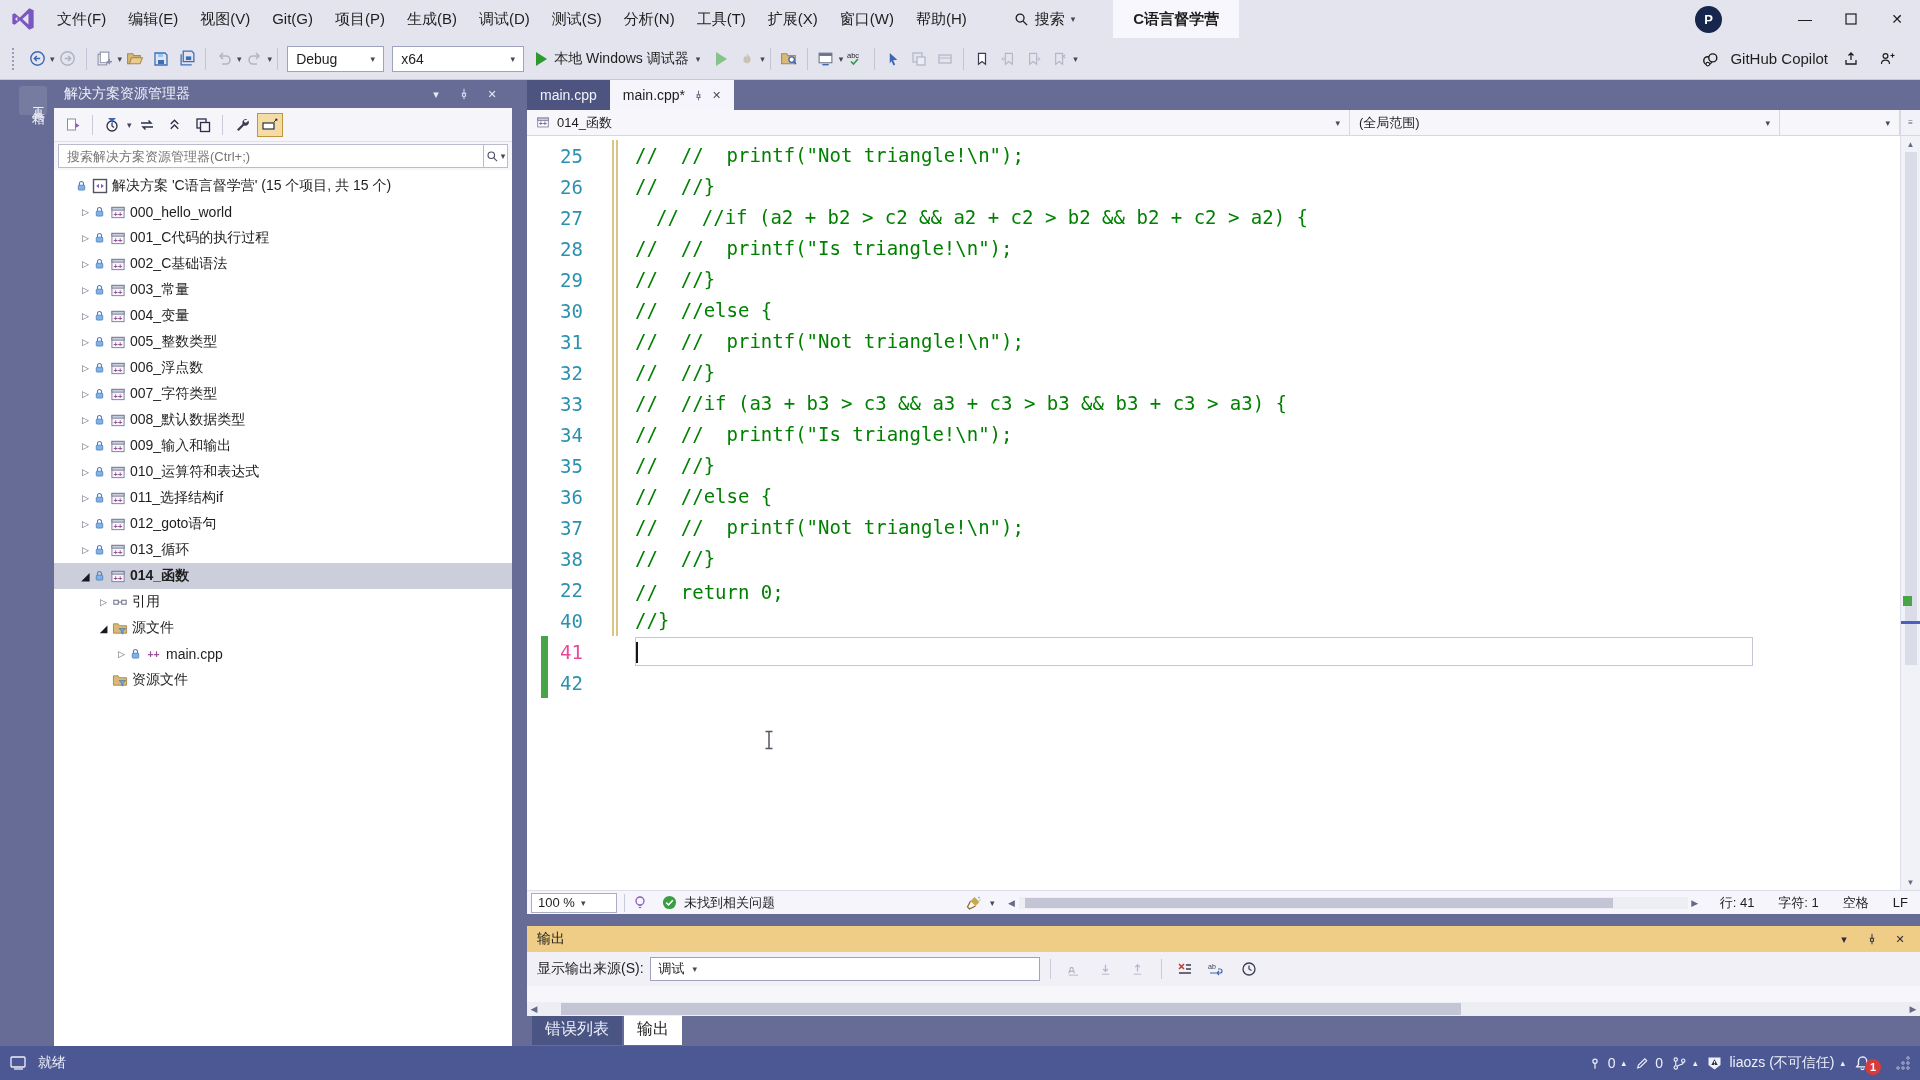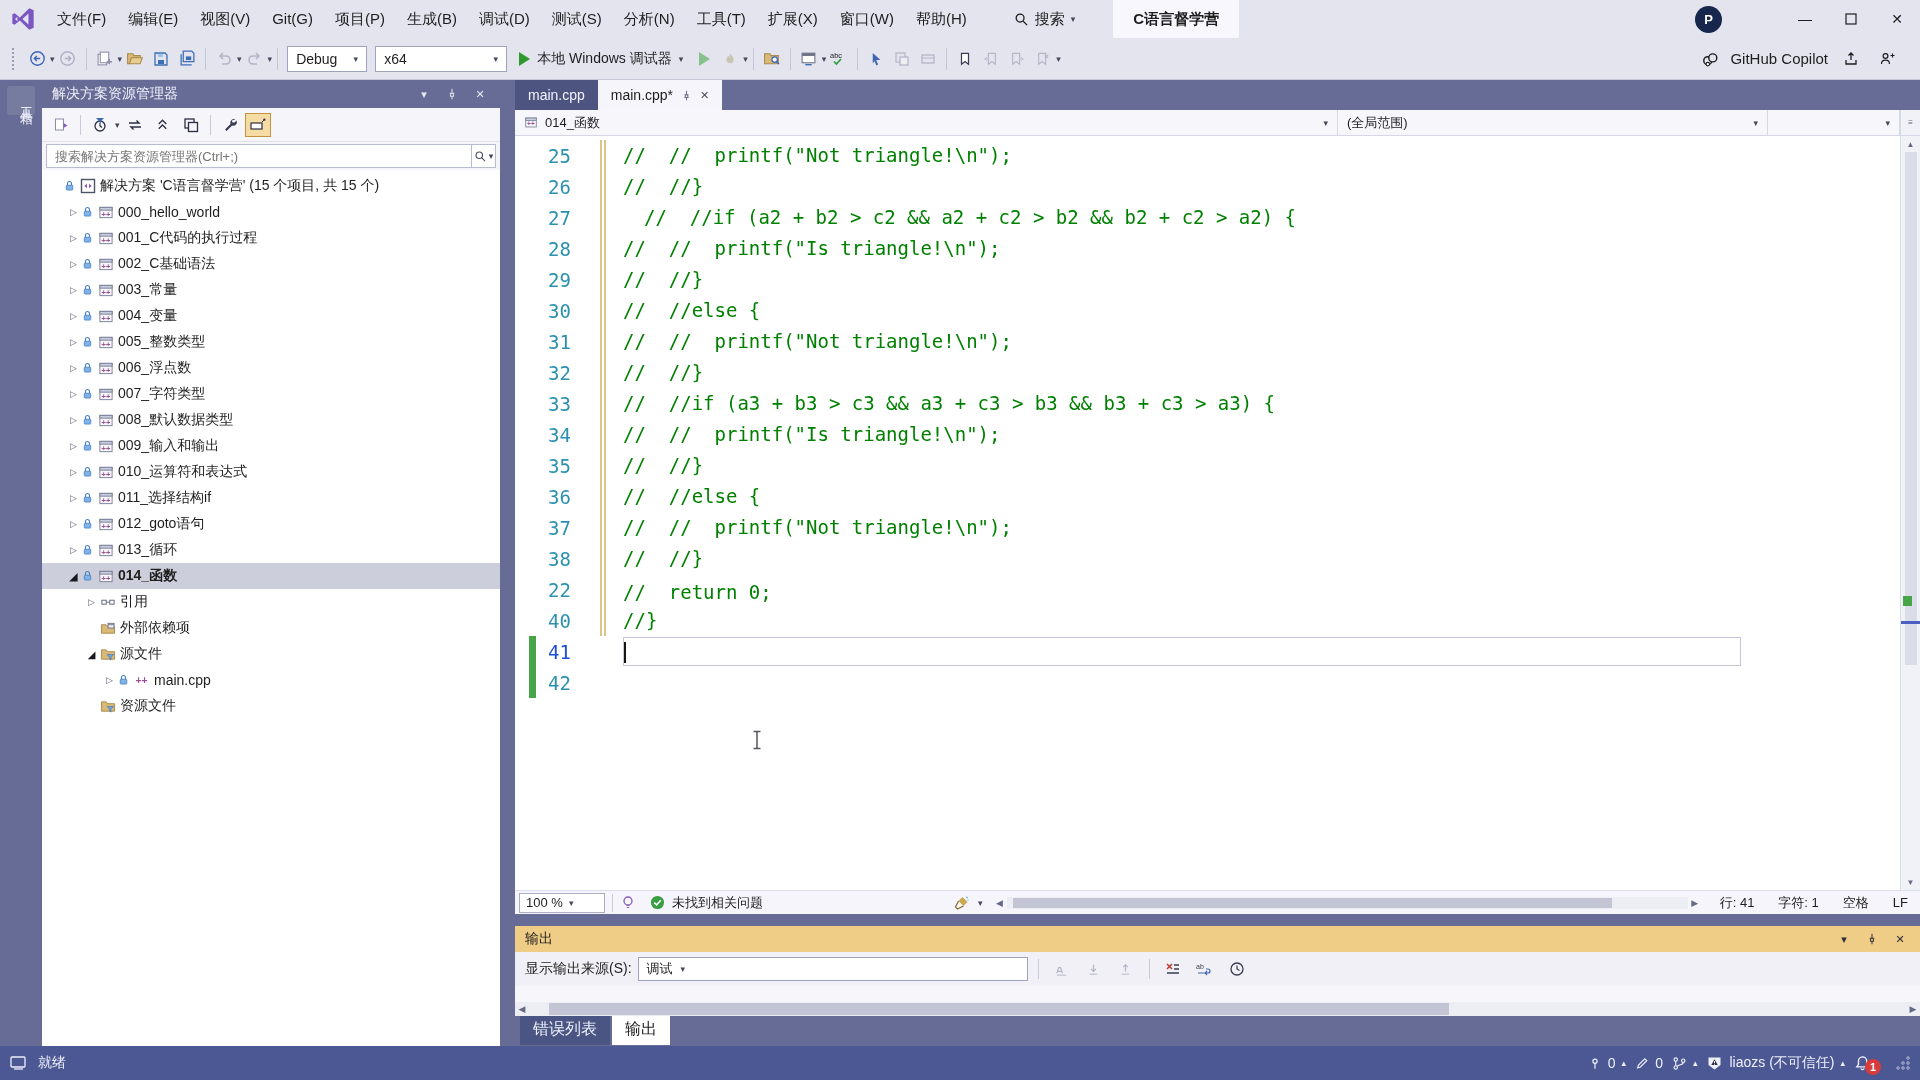--- a/index.html
+++ b/index.html
@@ -26,21 +26,21 @@
   .ticon { width:26px; height:26px; display:flex; align-items:center; justify-content:center; border-radius:3px; }
   .tsep { width:1px; height:22px; background:#c3c5d6; margin:0 5px; }
   .combo { height:26px; background:#fff; border:1px solid #9fa3bf; display:flex; align-items:center; font-size:14px; padding:0 8px; gap:8px; margin:0 4px; }
   .combo .cv { flex:1; }
   .runbtn { display:flex; align-items:center; gap:7px; font-size:14px; padding:0 8px; height:28px; }
   .play-solid { width:0; height:0; border-left:11px solid #2e9a2e; border-top:7px solid transparent; border-bottom:7px solid transparent; }
   .play-outline { width:0; height:0; border-left:11px solid #3aa53a; border-top:7px solid transparent; border-bottom:7px solid transparent; opacity:.55; }
   .copilot-area { margin-left:auto; display:flex; align-items:center; gap:10px; padding-right:14px; font-size:15px; }
 
   
-  .main { flex:1; display:flex; min-height:0; }
+  .main { flex:1; display:flex; min-height:0;padding-left:12px; }
   .toolbox-strip { width:42px; flex:none; position:relative; }
   .toolbox-tab { position:absolute; top:6px; left:7px; width:28px; padding:10px 0; background:rgba(255,255,255,.10); border-radius:3px;
     writing-mode:vertical-rl; text-orientation:upright; color:#eceef8; font-size:13px; letter-spacing:3px; text-align:center; }
 
   
   .sepanel { width:458px; flex:none; display:flex; flex-direction:column; margin-right:15px; }
   .sep-title { height:28px; display:flex; align-items:center; color:#f0f1fa; font-size:14px; padding:0 10px; gap:8px; }
   .sep-title .sp { flex:1; }
   .sep-ticon { width:20px; height:20px; display:flex; align-items:center; justify-content:center; color:#e6e8f4; font-size:11px; }
   .sep-toolbar { height:34px; background:#f5f5fa; display:flex; align-items:center; padding:0 6px; gap:2px; border-bottom:1px solid #e0e1ec; }
@@ -74,21 +74,21 @@
   .nc1 { width:823px; } .nc2 { width:430px; } .nc3 { flex:1; }
   .split-btn { width:20px; display:flex; align-items:center; justify-content:center; font-size:8px; color:#5b5e77; background:#f1f2f7; border-left:1px solid #d8dae6; }
 
   .codewrap { flex:1; display:flex; min-height:0; }
   .code-area { flex:1; position:relative; overflow:hidden; font-family:"DejaVu Sans Mono", monospace; font-size:19px; padding-top:4px; }
   .crow { height:31px; display:flex; align-items:center; }
   .cg { width:26px; flex:none; }
   .cn { width:30px; flex:none; text-align:right; color:#2b91af; font-size:19px; }
   .cs { width:52px; flex:none; }
   .ct { white-space:pre; color:#008000; height:31px; line-height:31px; }
-  .crow.cur .cn { color:#1d4ed8; }
+  .crow.cur .cn { color:#ec4899; }
   .crow.cur .ct { border:1px solid #c5c7d8; width:1118px; height:29px; line-height:27px; }
   .crow.cur .ct::before { content:""; display:inline-block; width:0; height:21px; border-left:2px solid #151515; vertical-align:middle; margin-right:-2px; }
   .guides { position:absolute; left:85px; top:4px; width:6px; height:496px; border-left:2px solid #d9c48a; border-right:2px solid #d9c48a; }
   .changebar { position:absolute; left:14px; top:500px; width:7px; height:62px; background:#47a447; }
   .ibeam { position:absolute; left:236px; top:594px; }
 
   .vscroll { width:20px; flex:none; background:#f1f2f7; border-left:1px solid #dcdee9; position:relative; display:flex; flex-direction:column; align-items:center; }
   .vs-ar { height:16px; font-size:8px; color:#666a85; display:flex; align-items:center; }
   .vs-track { flex:1; width:100%; position:relative; }
   .vs-thumb { position:absolute; top:0; left:4px; width:12px; height:71%; background:#dadce8; }
@@ -240,21 +240,21 @@
     </div>
     <span class="caret">▾</span>
     <div class="ticon">
       <svg width="16" height="16" viewBox="0 0 16 16">
           <path d="M12 5H6a4 4 0 0 0 0 8h4" fill="none" stroke="#b2b5c8" stroke-width="1.6"></path>
           <path d="M9 2l3 3-3 3" fill="none" stroke="#b2b5c8" stroke-width="1.6"></path>
         </svg>
     </div>
     <span class="caret">▾</span>
     <div class="tsep"></div>
-    <div class="combo" style="width:80px">
+    <div class="combo" style="width:97px">
       <span class="cv">Debug</span>
         <span class="caret">▾</span>
     </div>
     <div class="combo" style="width:132px">
       <span class="cv">x64</span>
         <span class="caret">▾</span>
     </div>
     <div class="runbtn">
       <span class="play-solid"></span>
       <span>本地 Windows 调试器</span>
@@ -710,31 +710,20 @@
             <span class="t-ic">
               <svg width="16" height="14" viewBox="0 0 16 16">
                 <rect x="1" y="6" width="5" height="4.5" fill="#fff" stroke="#6e7288" stroke-width="1.2"></rect>
                 <rect x="10" y="6" width="5" height="4.5" fill="#fff" stroke="#6e7288" stroke-width="1.2"></rect>
                 <path d="M6 8.2h4" stroke="#6e7288" stroke-width="1.2"></path>
               </svg>
             </span>
             <span>引用</span>
           </div>
           <div class="trow" style="padding-left: 42px;">
-            <span class="t-arrow"></span>
-            <span class="t-ic">
-              <svg width="16" height="15" viewBox="0 0 16 16">
-                <path d="M1 4h5l1.5 2H15v7H1z" fill="#d9b978" stroke="#a98c4b"></path>
-                <rect x="8" y="2.5" width="6.5" height="5" fill="#f0f0f5" stroke="#6e7288"></rect>
-                <path d="M8 4h6.5" stroke="#6e7288"></path>
-              </svg>
-            </span>
-            <span>外部依赖项</span>
-          </div>
-          <div class="trow" style="padding-left: 42px;">
             <span class="t-arrow exp">◢</span>
             <span class="t-ic">
               <svg width="16" height="15" viewBox="0 0 16 16">
                 <path d="M1 3h5l1.5 2H15v8H1z" fill="#d9b978" stroke="#a98c4b"></path>
                 <path d="M7 8h7l-2.8 3v3l-1.5-1.1V11z" fill="#6aa3e0" stroke="#3d6fb0" stroke-width=".6"></path>
               </svg>
             </span>
             <span>源文件</span>
           </div>
           <div class="trow" style="padding-left: 60px;">

